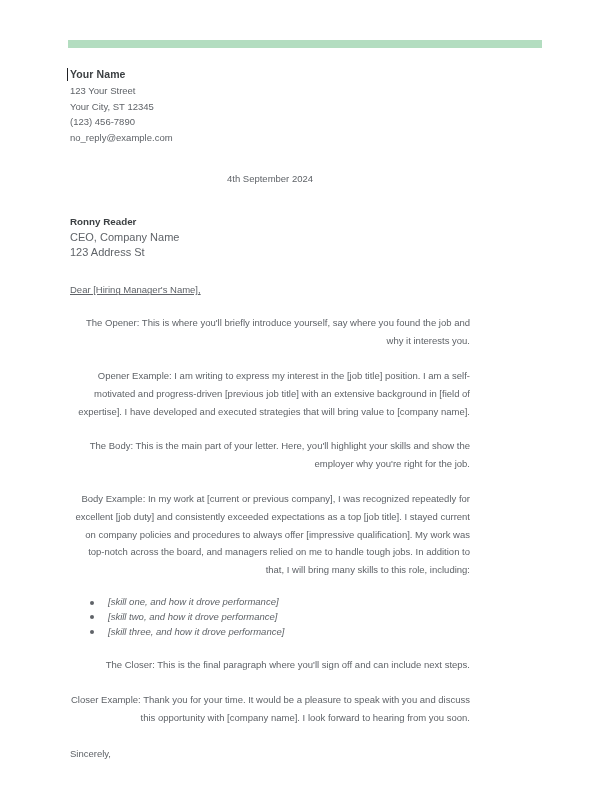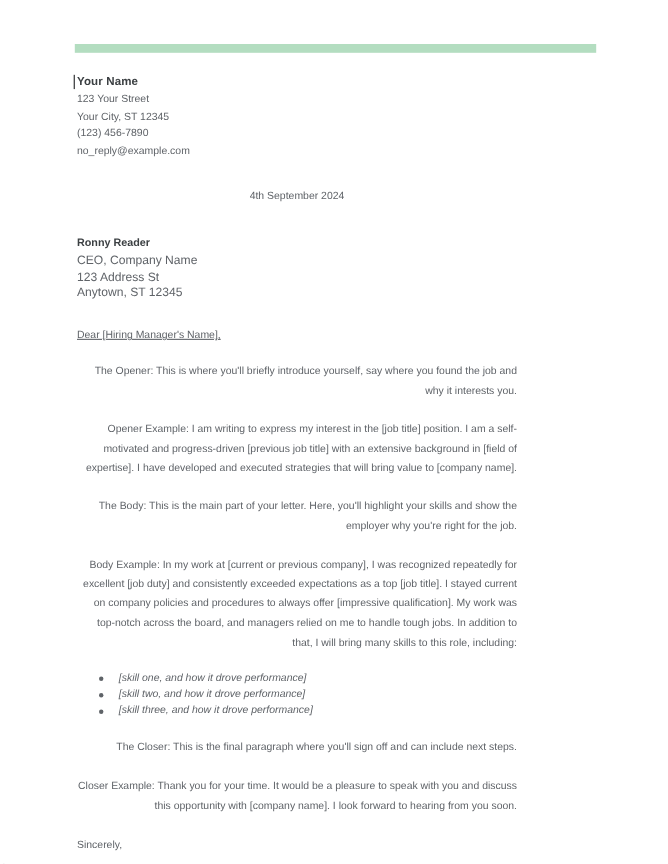--- a/index.html
+++ b/index.html
@@ -167,21 +167,20 @@
       <div class="sender-line">(123) 456-7890</div>
       <div class="sender-line">no_reply@example.com</div>
     </div>
 
     <div class="date-line">4th September 2024</div>
 
     <div class="recipient-block">
       <div class="recipient-name">Ronny Reader</div>
       <div class="recipient-line">CEO, Company Name</div>
       <div class="recipient-line">123 Address St</div>
-      <div class="recipient-line">Anytown, ST 12345</div>
     </div>
 
     <div class="salutation">Dear [Hiring Manager's Name],</div>
 
     <p class="para">The Opener: This is where you'll briefly introduce yourself, say where you found the job and why it interests you.</p>
     <p class="para">Opener Example: I am writing to express my interest in the [job title] position. I am a self-motivated and progress-driven [previous job title] with an extensive background in [field of expertise]. I have developed and executed strategies that will bring value to [company name].</p>
     <p class="para">The Body: This is the main part of your letter. Here, you'll highlight your skills and show the employer why you're right for the job.</p>
     <p class="para">Body Example: In my work at [current or previous company], I was recognized repeatedly for excellent [job duty] and consistently exceeded expectations as a top [job title]. I stayed current on company policies and procedures to always offer [impressive qualification]. My work was top-notch across the board, and managers relied on me to handle tough jobs. In addition to that, I will bring many skills to this role, including:</p>
 
     <ul class="skills-list">

